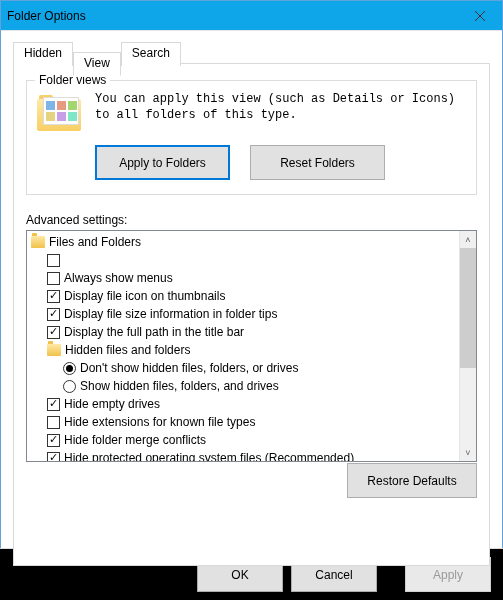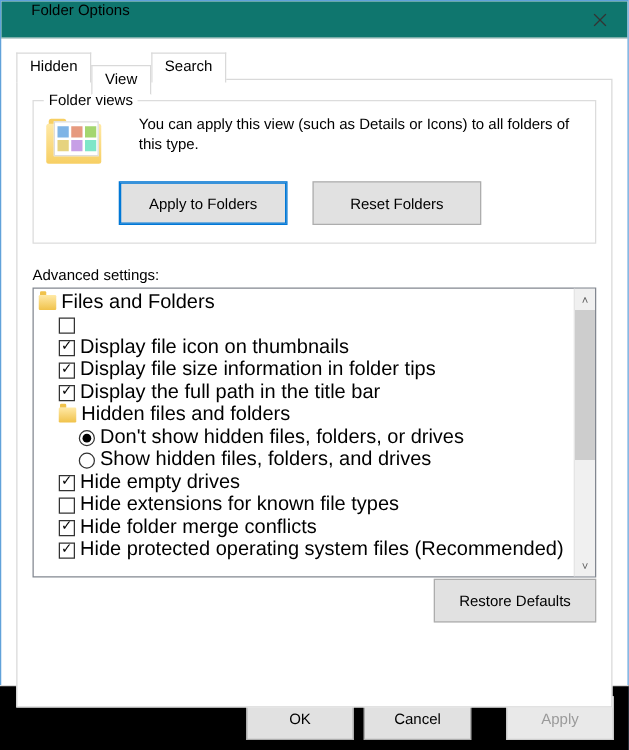--- a/index.html
+++ b/index.html
@@ -8,24 +8,24 @@
     font-family: "Segoe UI", Tahoma, sans-serif;
     font-size: 12px;
     background: #fff;
     width: 503px;
     height: 600px;
     overflow: hidden;
     border: 1px solid #61a2da;
   }
   .titlebar {
     height: 30px;
-    background: #0f766e;
-    display: flex;
-    align-items: flex-start;
-    padding-left: 24px;
+    background: #0ea5e9;
+    display: flex;
+    align-items: center;
+    padding-left: 6px;
     border-bottom: 1px solid #e5e5e5;
   }
   .titlebar-title {
     flex: 1;
     font-size: 12px;
     color: #000;
   }
   .titlebar-close {
     width: 45px;
     height: 30px;
@@ -83,21 +83,22 @@
   .groupbox-label {
     position: absolute;
     top: -8px;
     left: 8px;
     background: #fff;
     padding: 0 4px;
     font-size: 12px;
   }
   .folderviews-row {
     display: flex;
-    gap: 26px;
+    gap: 10px;
+    font-family: Liberation Mono, monospace;
   }
   .folder-icon {
     width: 48px;
     height: 42px;
     flex-shrink: 0;
     position: relative;
     margin-top: 2px;
   }
   .folder-back {
     position: absolute;
@@ -166,21 +167,21 @@
   }
   .adv-box {
     border: 1px solid #828790;
     height: 232px;
     display: flex;
   }
   .adv-list {
     flex: 1;
     overflow: hidden;
     padding: 2px 0 2px 4px;
-    font-size: 16px;
+    font-size: 12px;
     line-height: 18px;
   }
   .adv-item {
     display: flex;
     align-items: center;
     height: 18px;
     white-space: nowrap;
   }
   .indent-1 { padding-left: 16px; }
   .indent-2 { padding-left: 32px; }
@@ -328,20 +329,24 @@
       <div class="adv-list">
         <div class="adv-item">
           <span class="mini-folder"></span>
           <span>Files and Folders</span>
         </div>
 
         <div class="adv-item indent-1">
           <span class="chk"></span>
         </div>
         <div class="adv-item indent-1">
+          <span class="chk"></span>
+          <span>Always show menus</span>
+        </div>
+        <div class="adv-item indent-1">
           <span class="chk checked"></span>
           <span>Display file icon on thumbnails</span>
         </div>
         <div class="adv-item indent-1">
           <span class="chk checked"></span>
           <span>Display file size information in folder tips</span>
         </div>
         <div class="adv-item indent-1">
           <span class="chk checked"></span>
           <span>Display the full path in the title bar</span>

